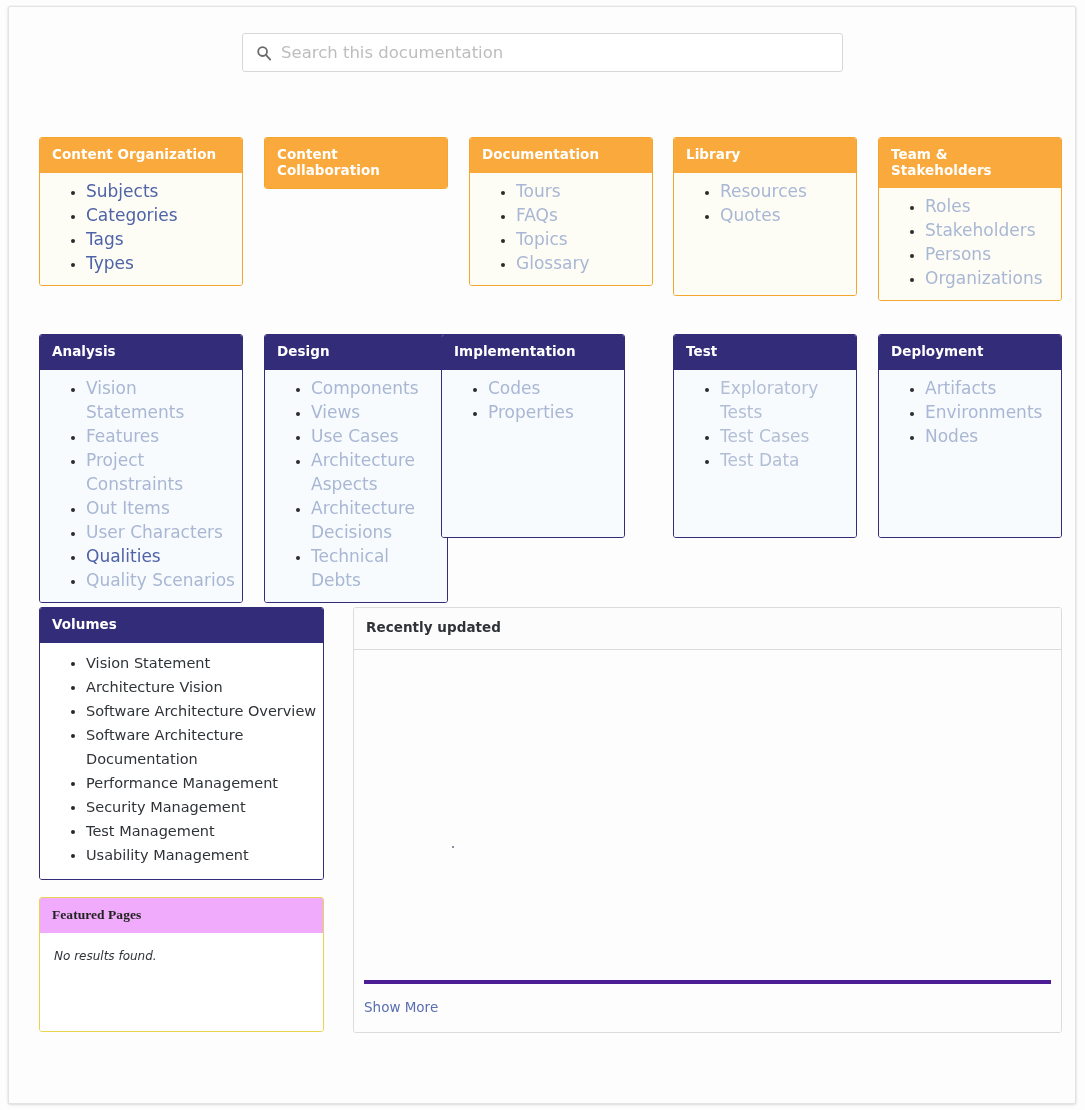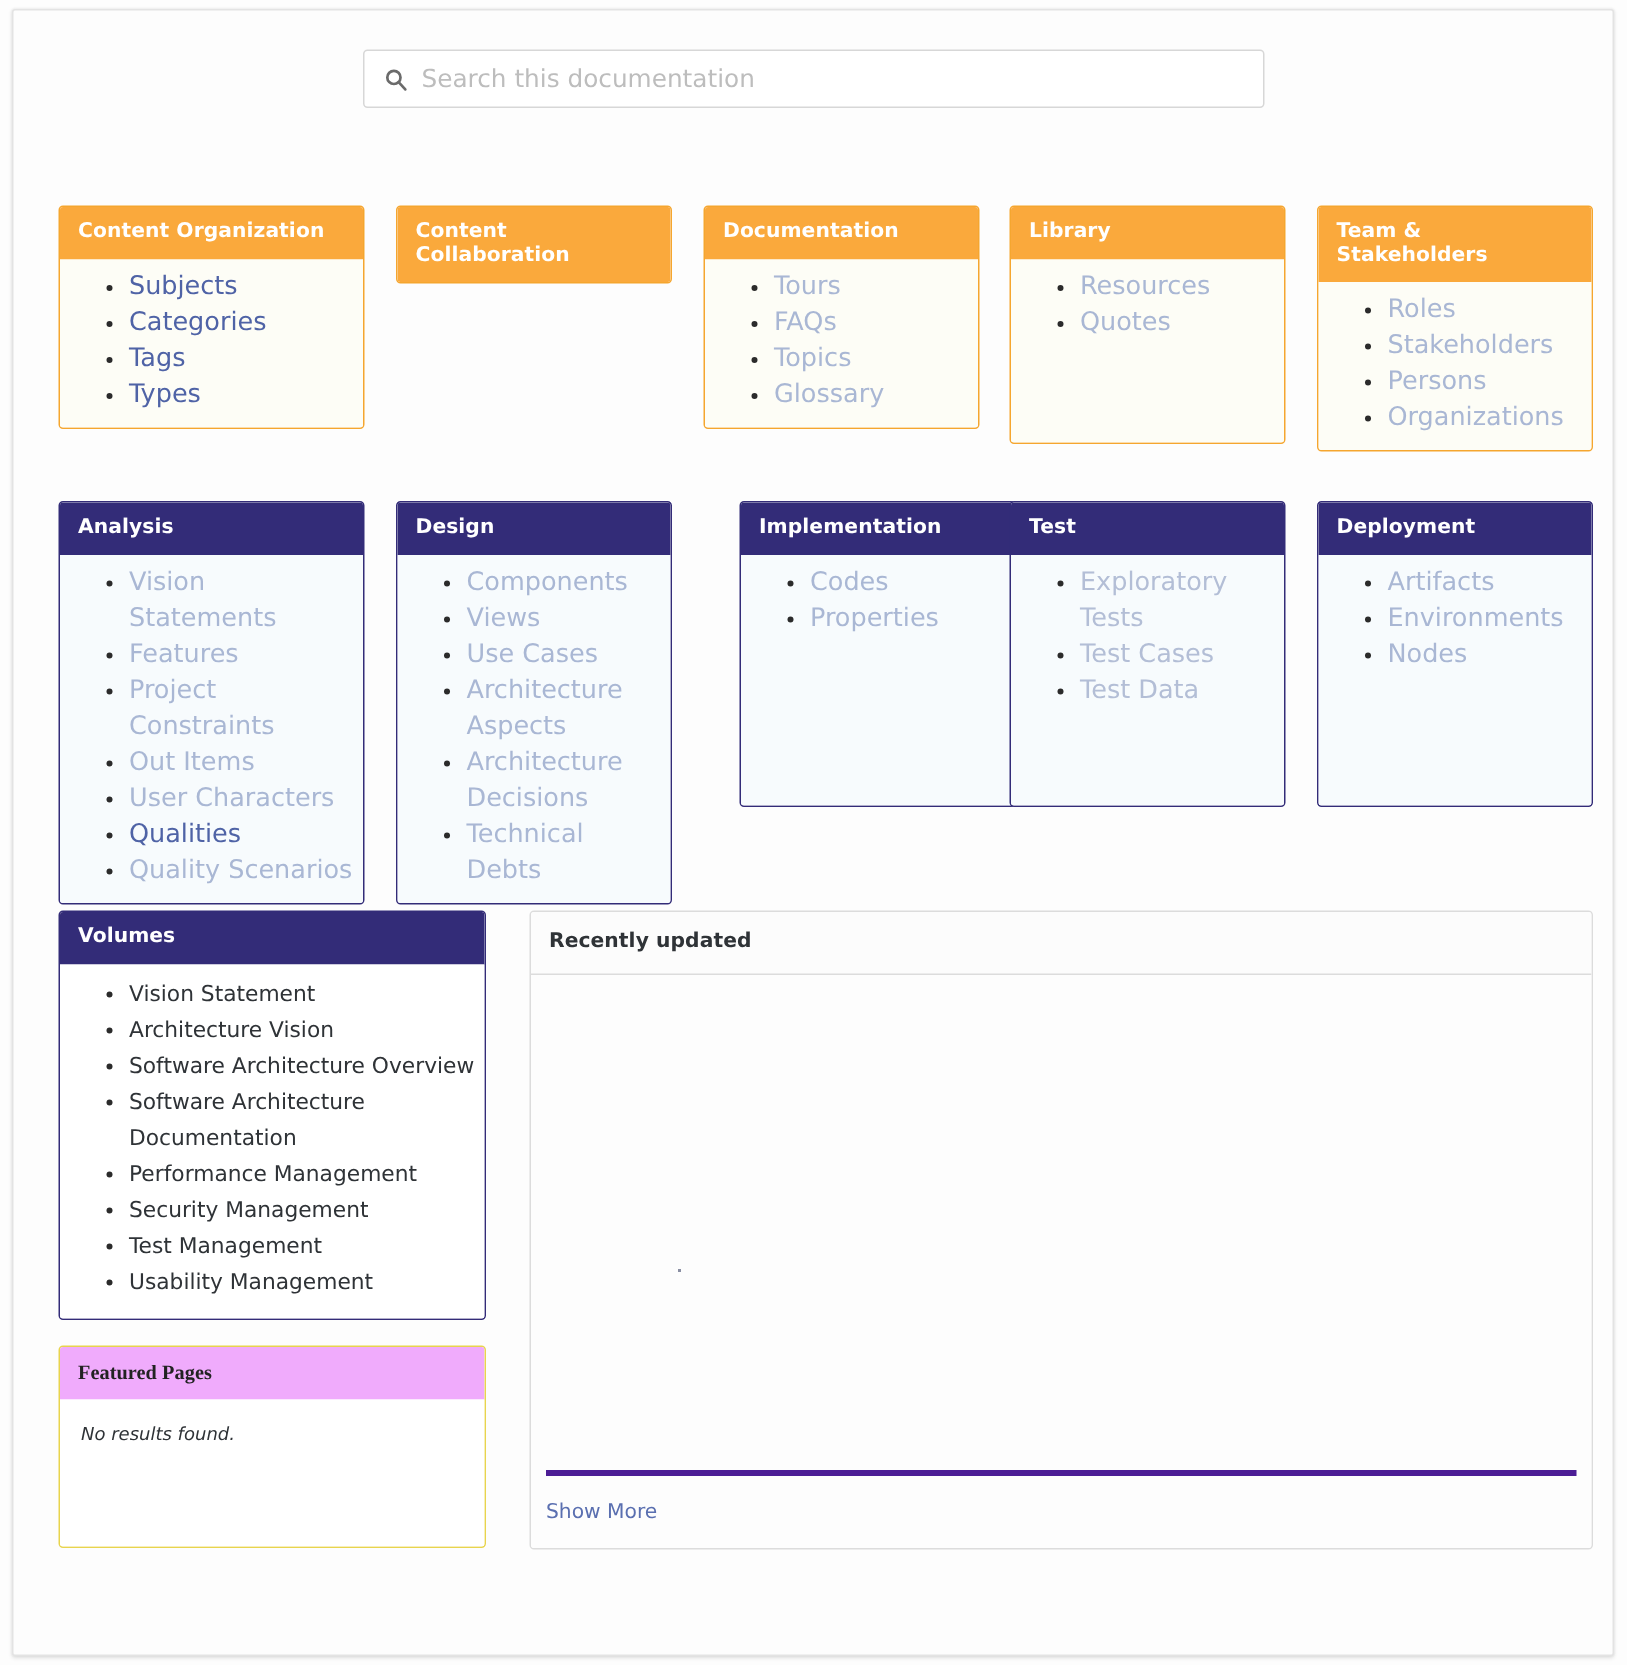--- a/index.html
+++ b/index.html
@@ -267,21 +267,21 @@
             <li><a class="lnk-muted" href="#">Components</a></li>
             <li><a class="lnk-muted" href="#">Views</a></li>
             <li><a class="lnk-muted" href="#">Use Cases</a></li>
             <li><a class="lnk-muted" href="#">Architecture Aspects</a></li>
             <li><a class="lnk-muted" href="#">Architecture Decisions</a></li>
             <li><a class="lnk-muted" href="#">Technical Debts</a></li>
           </ul>
         </div>
       </div>
 
-      <div class="card purple" id="c-r2-2" style="left:484px; top:327px; width:184px;">
+      <div class="card purple" id="c-r2-2" style="left:432px; top:327px; width:184px;">
         <div class="card-head">Implementation</div>
         <div class="card-body" style="height:167px;">
           <ul>
             <li><a class="lnk-muted" href="#">Codes</a></li>
             <li><a class="lnk-muted" href="#">Properties</a></li>
           </ul>
         </div>
       </div>
 
       <div class="card purple" id="c-r2-3" style="left:664px; top:327px; width:184px;">

